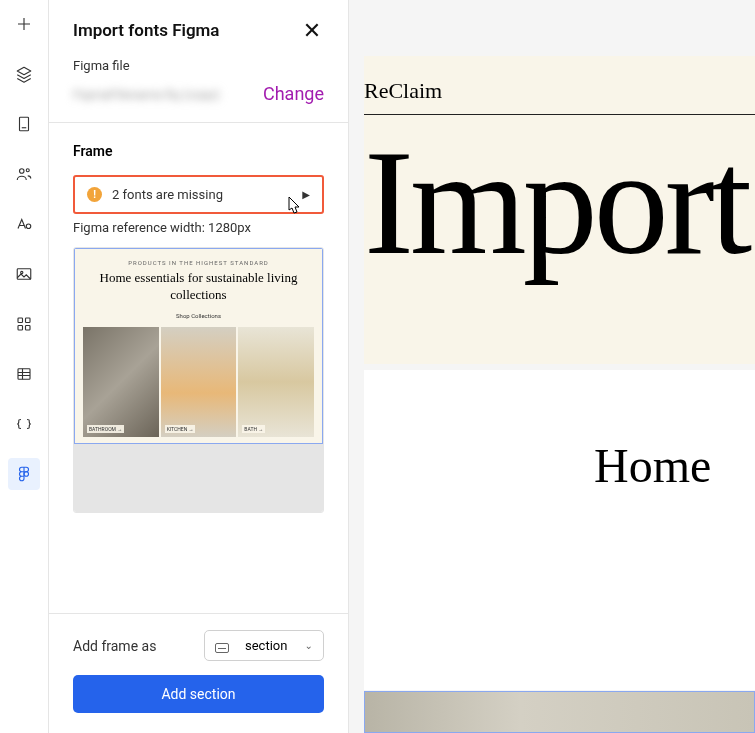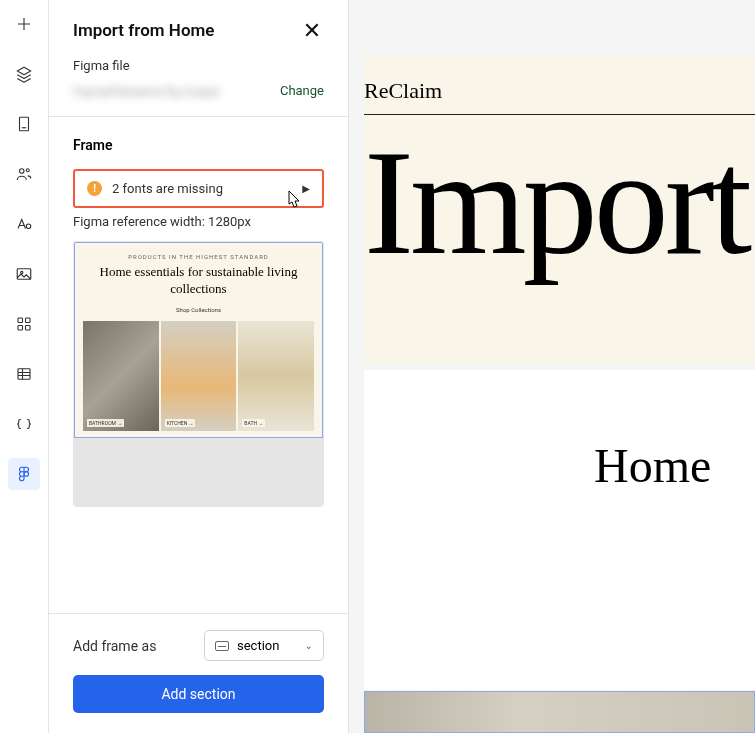--- a/index.html
+++ b/index.html
@@ -10,21 +10,21 @@
   .rail-item.active{background:#e9f1fe;color:#2563eb}
   .rail-item svg{width:18px;height:18px;stroke:currentColor;fill:none;stroke-width:1.5}
   .panel{width:300px;min-width:300px;border-right:1px solid #e5e5e5;background:#fff;display:flex;flex-direction:column;overflow:hidden}
   .panel-head{display:flex;align-items:center;justify-content:space-between;padding:18px 24px 16px}
   .panel-head h1{font-size:17px;font-weight:600;color:#111}
   .close-btn{width:24px;height:24px;display:flex;align-items:center;justify-content:center;font-size:22px;color:#111;background:none;border:none;cursor:pointer;font-weight:300}
   .file-row{padding:0 24px 18px;border-bottom:1px solid #e5e5e5}
   .file-label{font-size:13px;color:#333;margin-bottom:10px}
   .file-line{display:flex;align-items:center;justify-content:space-between}
   .file-name{width:160px;height:14px;filter:blur(4px);color:#999;font-size:13px;overflow:hidden}
-  .change-link{font-size:13px;color:#14532d;cursor:pointer}
+  .change-link{font-size:18px;color:#a21caf;cursor:pointer}
   .frame-section{padding:20px 24px;flex:1;overflow-y:auto}
   .frame-title{font-size:14px;font-weight:600;margin-bottom:16px}
   .warn-box{border:2px solid #f15a3a;border-radius:3px;padding:10px 12px;display:flex;align-items:center;gap:10px;margin-bottom:6px;position:relative;cursor:pointer}
   .warn-dot{width:15px;height:15px;border-radius:50%;background:#f2a43a;display:flex;align-items:center;justify-content:center;color:#fff;font-size:10px;font-weight:700}
   .warn-text{font-size:13px;color:#333;flex:1}
   .warn-arrow{font-size:10px;color:#333}
   .cursor-overlay{position:absolute;right:18px;top:18px;pointer-events:none}
   .ref-width{font-size:13px;color:#333;margin-bottom:12px}
   .thumb-wrap{border:1px solid #e5e5e5;border-radius:3px;overflow:hidden;height:266px;display:flex;flex-direction:column}
   .thumb-top{background:#f9f5e9;border:1px solid #8aa8f0;padding:10px 8px 0;height:196px}
@@ -35,21 +35,21 @@
   .tcell{flex:1;background:#c8c8c0;position:relative;overflow:hidden}
   .tc1{background:linear-gradient(135deg,#7a7468 0%,#a8a296 50%,#6b6458 100%)}
   .tc2{background:linear-gradient(180deg,#d4cfc2 0%,#e8b878 60%,#d4cfc2 100%)}
   .tc3{background:linear-gradient(180deg,#e8e4d6 0%,#d8c8a0 50%,#e8e4d6 100%)}
   .tlabel{position:absolute;bottom:4px;left:4px;font-size:5px;color:#333;background:rgba(249,245,233,0.9);padding:1px 2px}
   .thumb-bot{flex:1;background:#e5e5e5}
   .bottom{padding:16px 24px 20px;border-top:1px solid #e5e5e5}
   .add-row{display:flex;align-items:center;justify-content:space-between;margin-bottom:14px}
   .add-label{font-size:14px;color:#333}
   .select{display:flex;align-items:center;gap:8px;border:1px solid #d0d0d0;border-radius:5px;padding:7px 10px;font-size:13px;cursor:pointer;min-width:120px;justify-content:space-between}
-  .select-inner{display:flex;align-items:center;gap:8px}
+  .select-inner{display:flex;align-items:flex-end;gap:16px}
   .sicon{width:14px;height:10px;border:1.5px solid #666;border-radius:2px;position:relative}
   .sicon::before{content:"";position:absolute;left:2px;right:2px;top:50%;height:1px;background:#666}
   .chev{font-size:10px;color:#666}
   .primary{width:100%;background:#2563eb;color:#fff;border:none;border-radius:5px;padding:11px;font-size:14px;font-weight:400;cursor:pointer}
   .canvas{flex:1;background:#f5f5f5;position:relative;overflow:hidden}
   .site{position:absolute;left:15px;top:56px;right:0;background:#f9f5e9;height:308px;padding:22px 0 0 0}
   .brand{font-family:Georgia,serif;font-size:22px;font-weight:500;margin-left:0;padding-left:0}
   .divider{height:1px;background:#222;margin:10px 0 0 0}
   .nav{display:flex;align-items:center;justify-content:space-between;padding:14px 0}
   .nav-left{display:flex;align-items:center;gap:12px}
@@ -125,21 +125,21 @@
     <div class="rail-item active">
         <svg viewBox="0 0 24 24" fill="currentColor" stroke="none">
           <circle cx="15" cy="12" r="3"></circle>
           <path d="M9 3a3 3 0 000 6h3V3H9zM9 9a3 3 0 000 6h3V9H9zM9 15a3 3 0 100 6 3 3 0 003-3v-3H9zM15 3h-3v6h3a3 3 0 000-6z"></path>
         </svg>
       </div>
   </div>
 
   <div class="panel">
     <div class="panel-head">
-      <h1>Import from Home</h1>
+      <h1>Import fonts Figma</h1>
       <button class="close-btn">✕</button>
     </div>
 
     <div class="file-row">
       <div class="file-label">Figma file</div>
       <div class="file-line">
         <div class="file-name">FigmaFilename.fig (copy)</div>
         <span class="change-link">Change</span>
       </div>
     </div>

